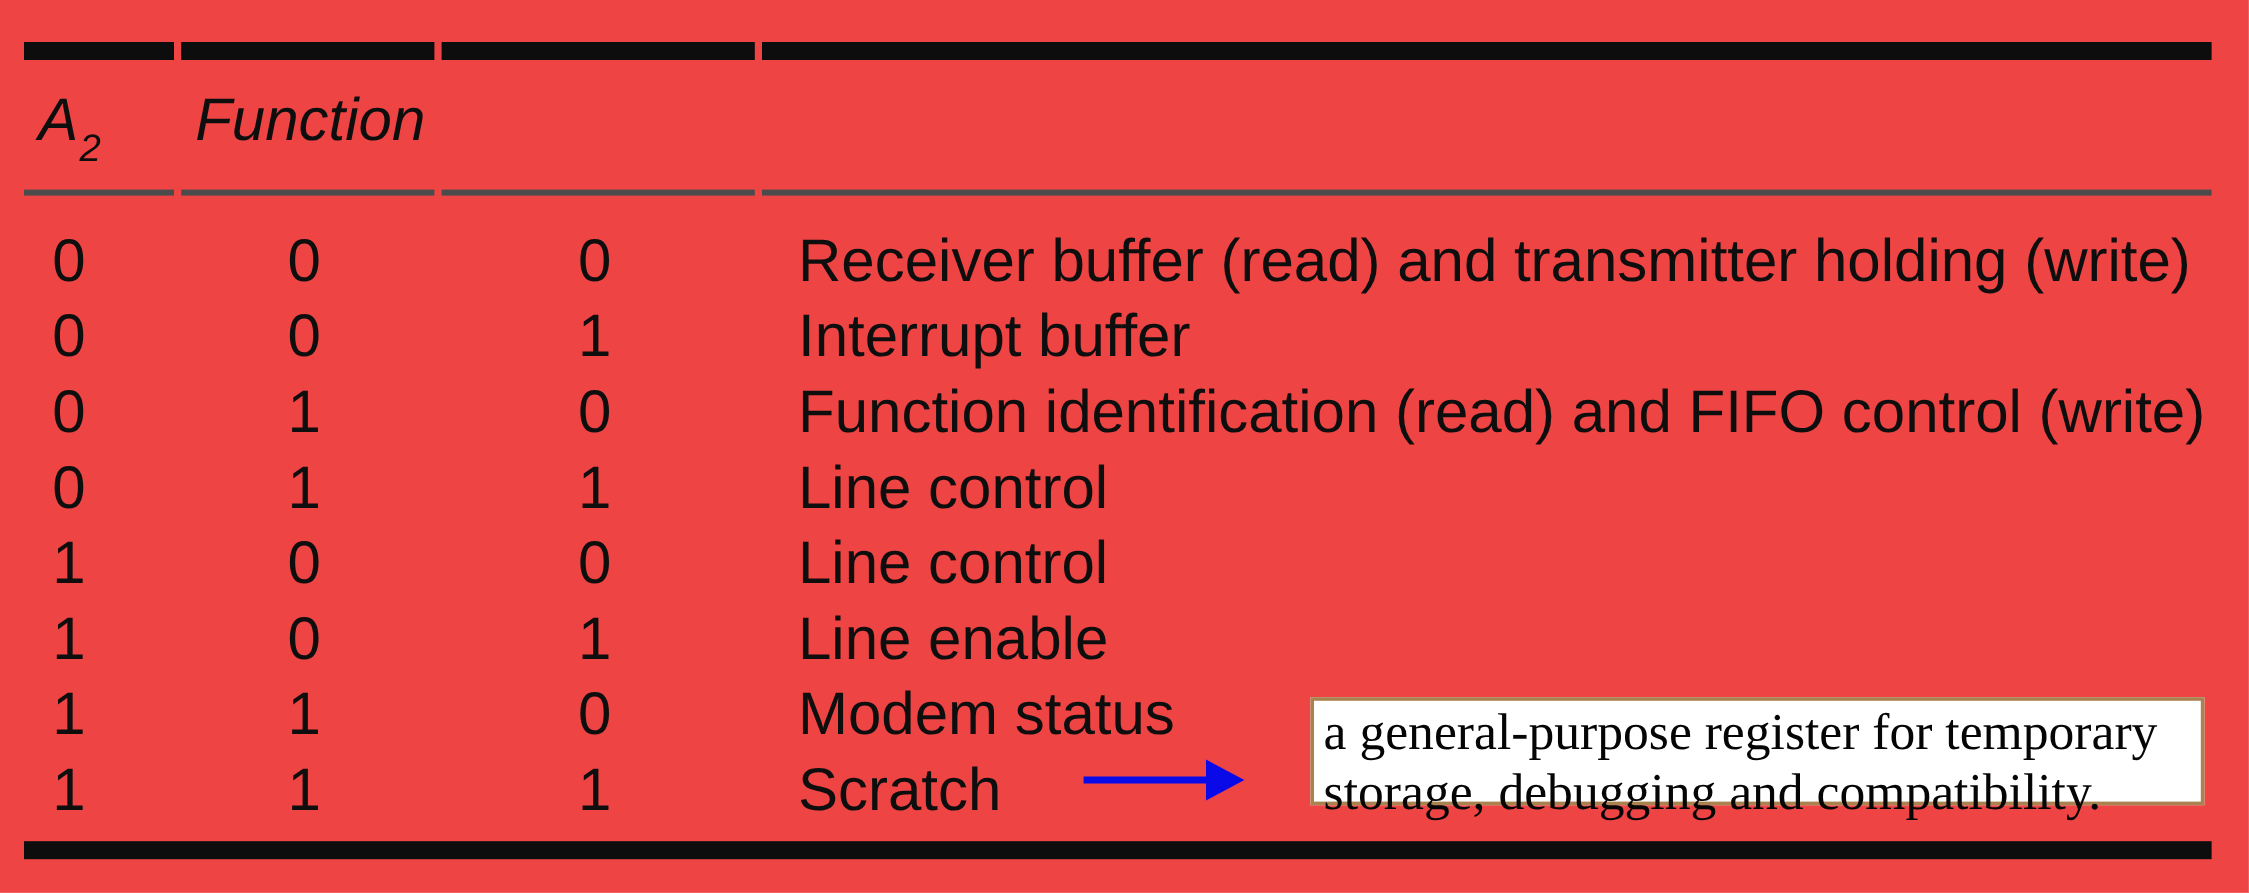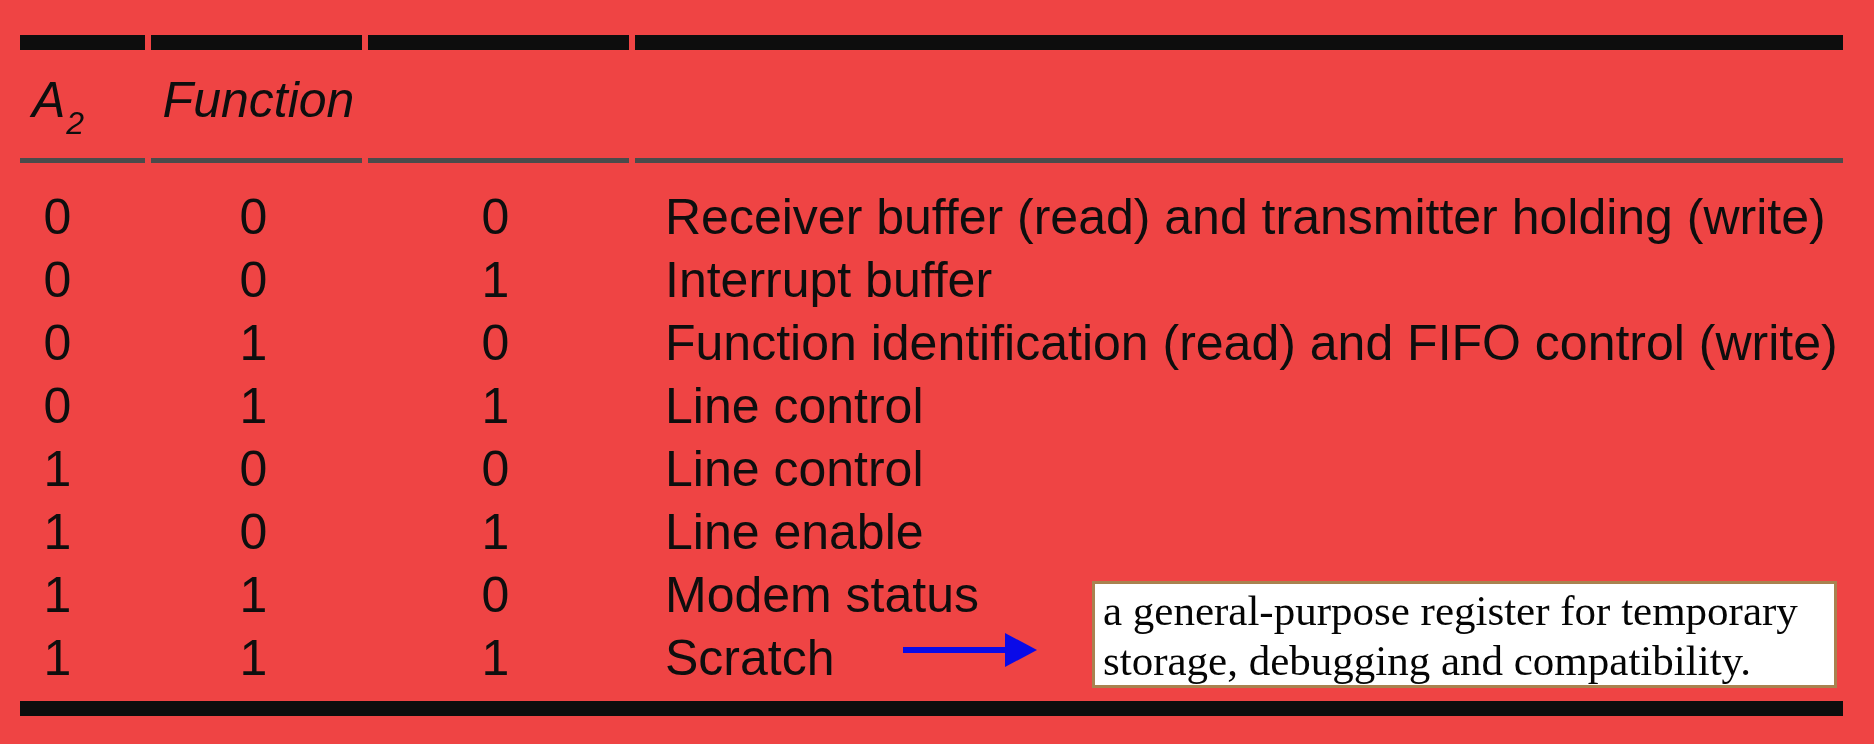--- a/index.html
+++ b/index.html
@@ -32,21 +32,21 @@
   .trow{
     display:grid;grid-template-columns:125px 217px 267px auto;
     padding-left:20px;height:63px;align-items:center;
     font-size:50px;line-height:63px;white-space:nowrap;
   }
   .c-bit{text-align:center;}
   .c-a2{width:125px;padding-right:50px;box-sizing:border-box;}
   .c-fn{padding-left:36px;text-align:left;}
   
   .note{
-    position:absolute;left:1092px;top:581px;width:745px;height:107px;
+    position:absolute;left:1092px;top:581px;width:745px;height:90px;
     box-sizing:border-box;border:3px solid var(--note_border,#a9824f);
     background:#ffffff;
     font-family:"Liberation Serif",serif;font-size:43px;line-height:50px;
     padding:2px 4px 0 8px;color:#050505;
   }
   
   .arrow{position:absolute;left:895px;top:630px;}
   .arrow-line{stroke:var(--arrow,#0a0ae8);stroke-width:6;}
   .arrow-head{fill:var(--arrow,#0a0ae8);}
 </style>

